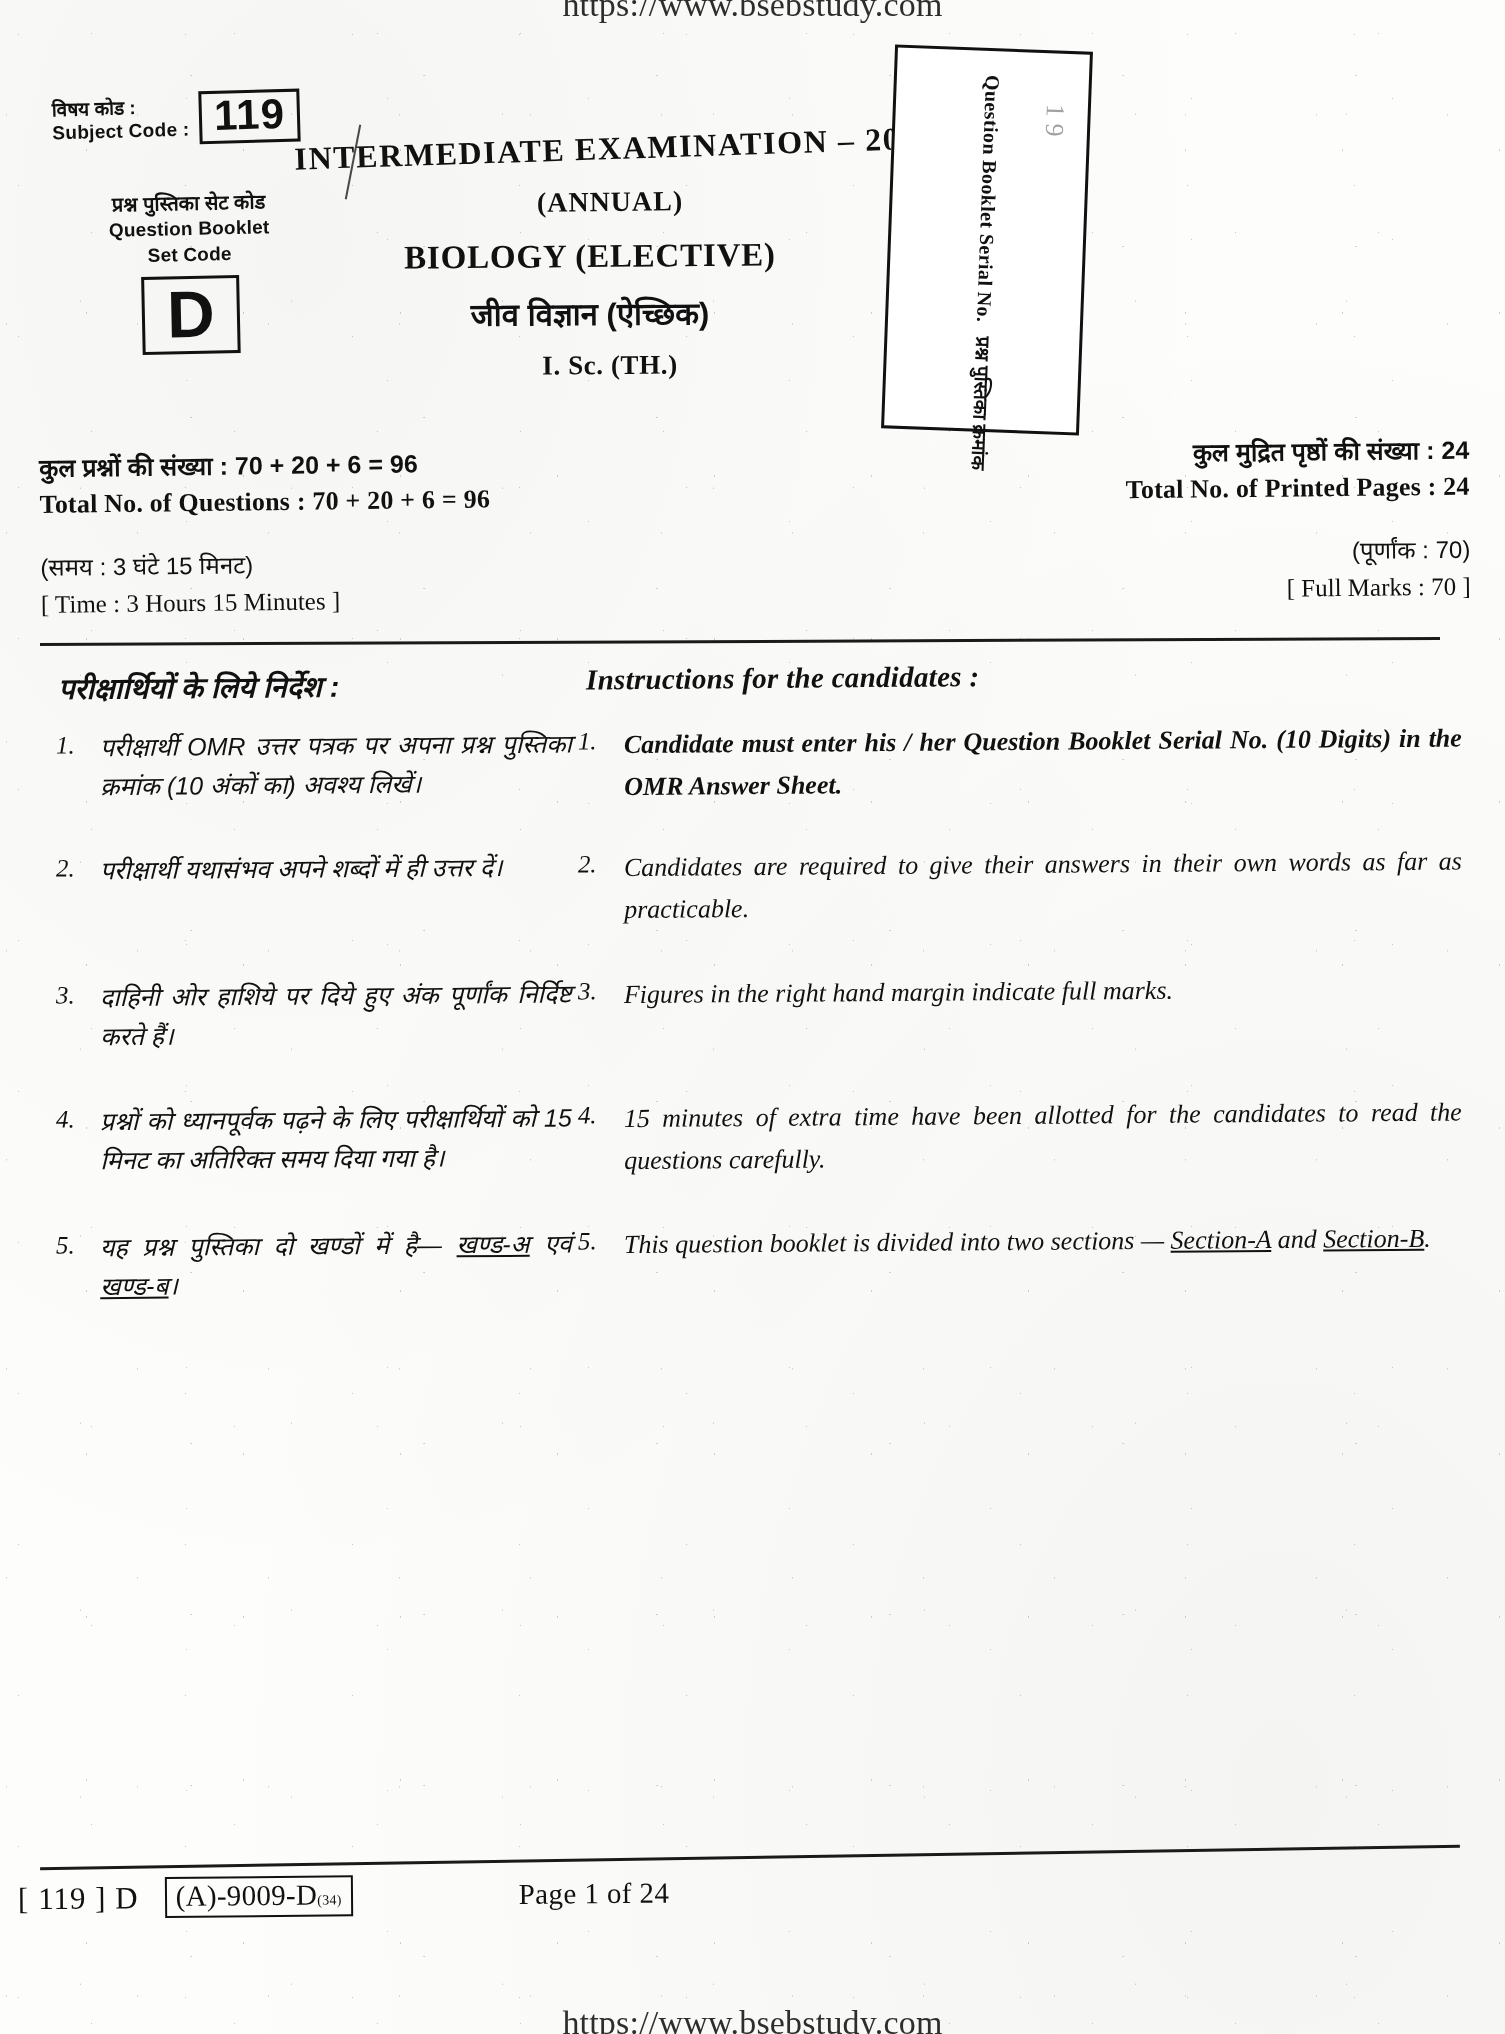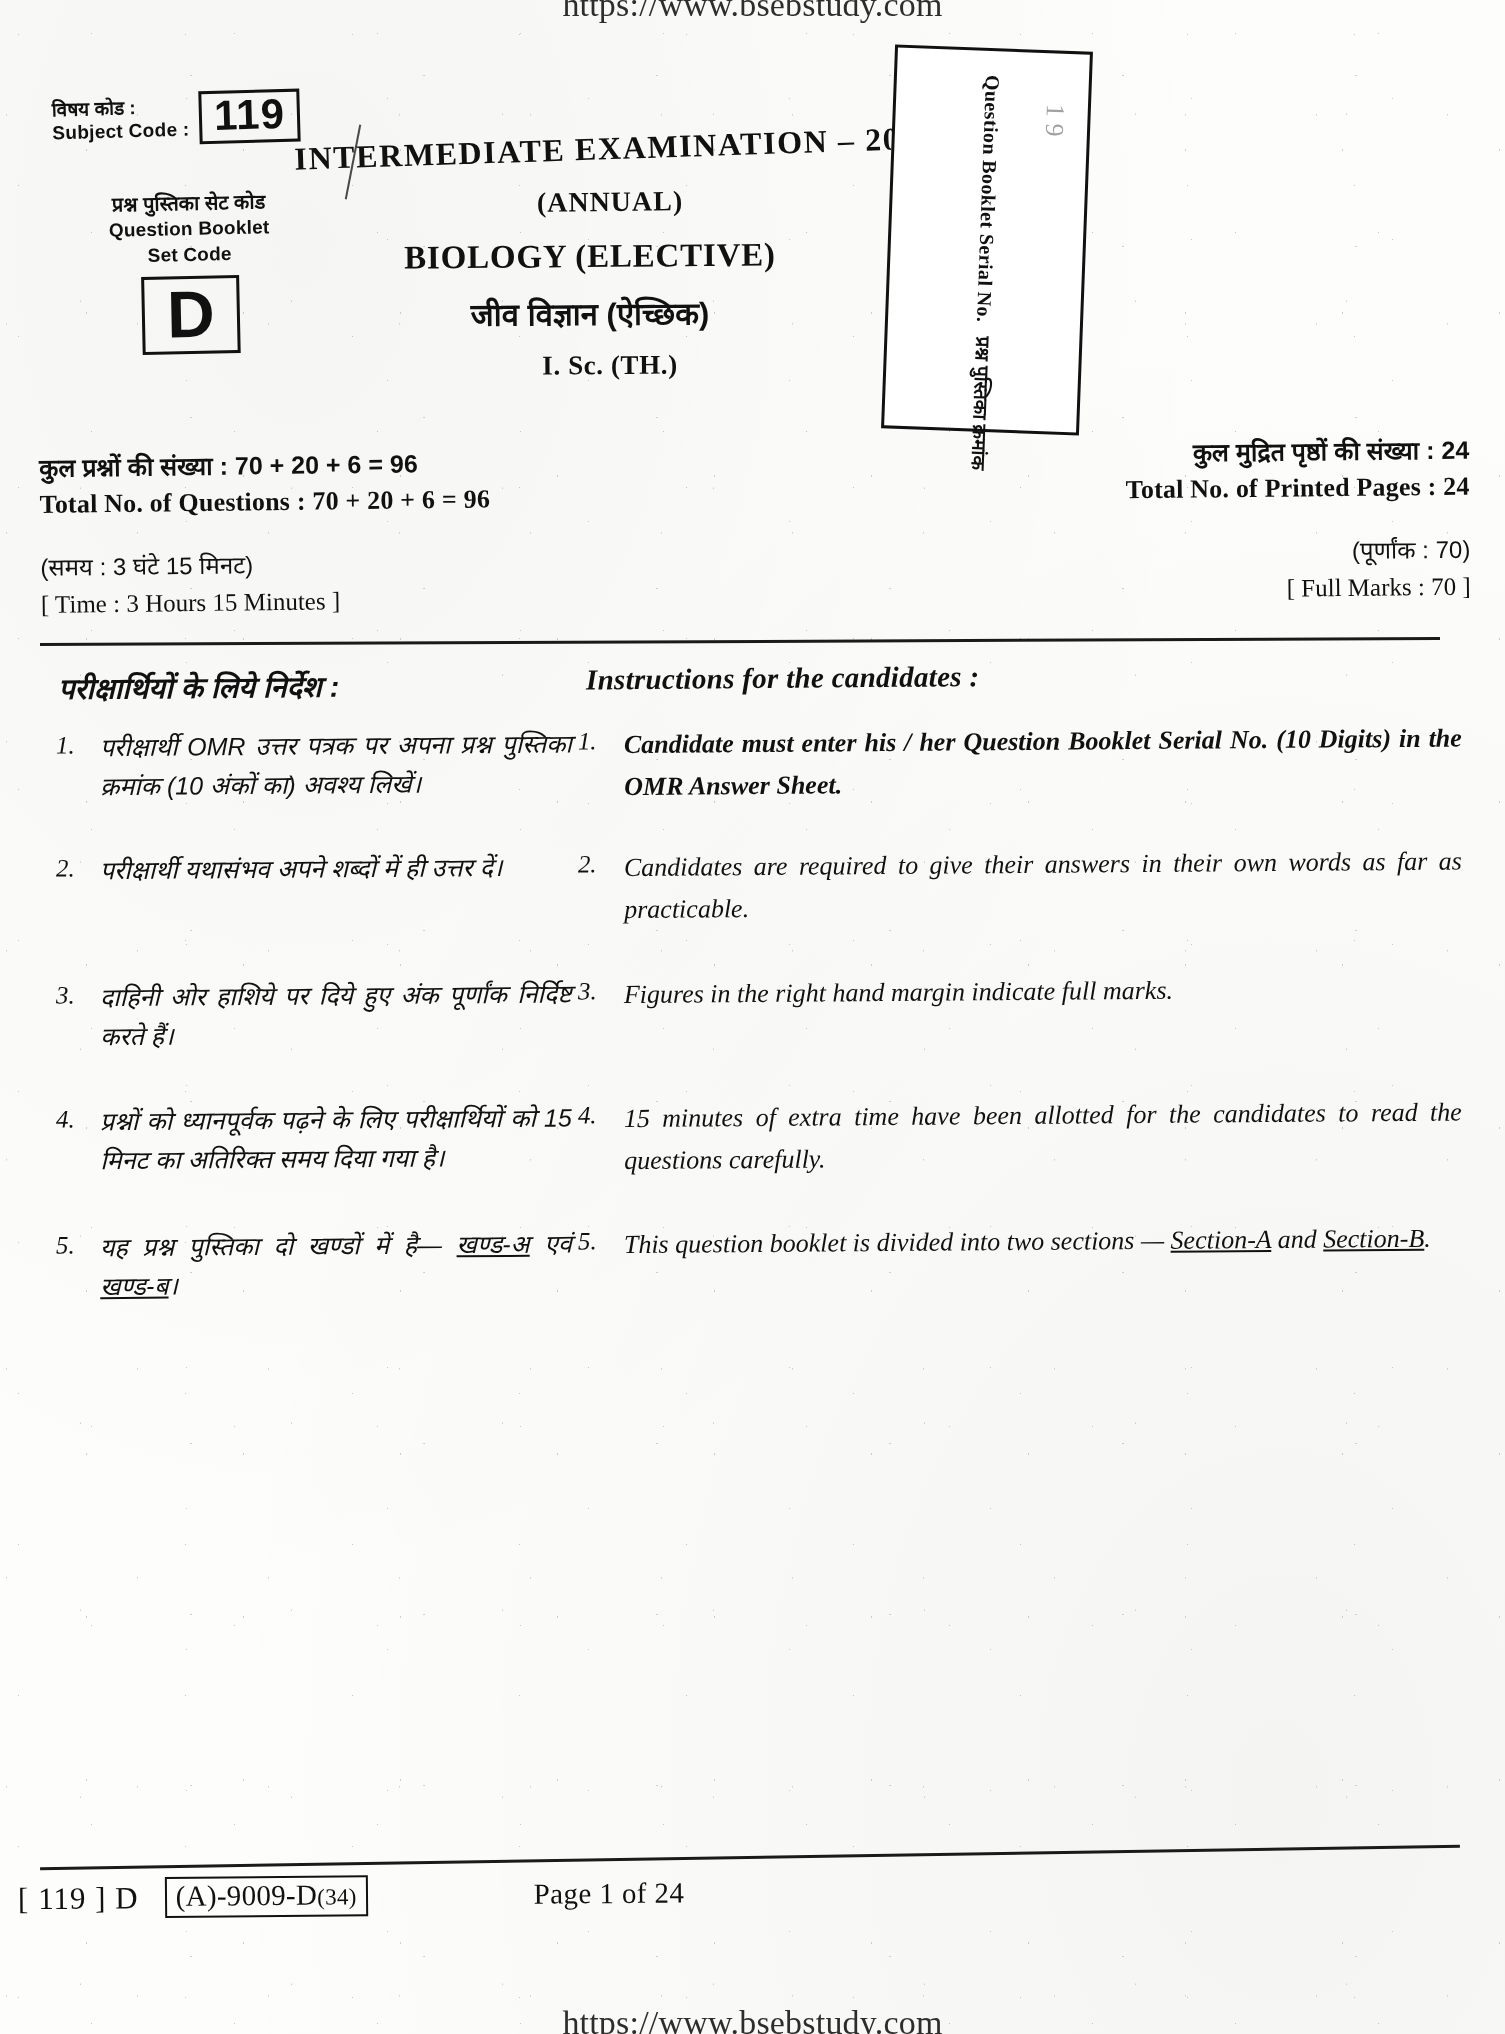--- a/index.html
+++ b/index.html
@@ -388,21 +388,21 @@
     letter-spacing: 1px;
     padding-left: 8px;
   }
   #footer-print-box {
     border: 2px solid #111;
     padding: 1px 9px 3px 9px;
     font-family: "Liberation Serif", serif;
     font-size: 29px;
     letter-spacing: .3px;
   }
-  #footer-print-box .sub { font-size: 23px; text-align: center; }
+  #footer-print-box .sub { font-size: 14px; text-align: center; }
   #footer-page {
     font-family: "Liberation Serif", serif;
     font-size: 29px;
     margin-left: 140px;
     letter-spacing: .4px;
   }
 </style>
 </head>
 <body>
 

